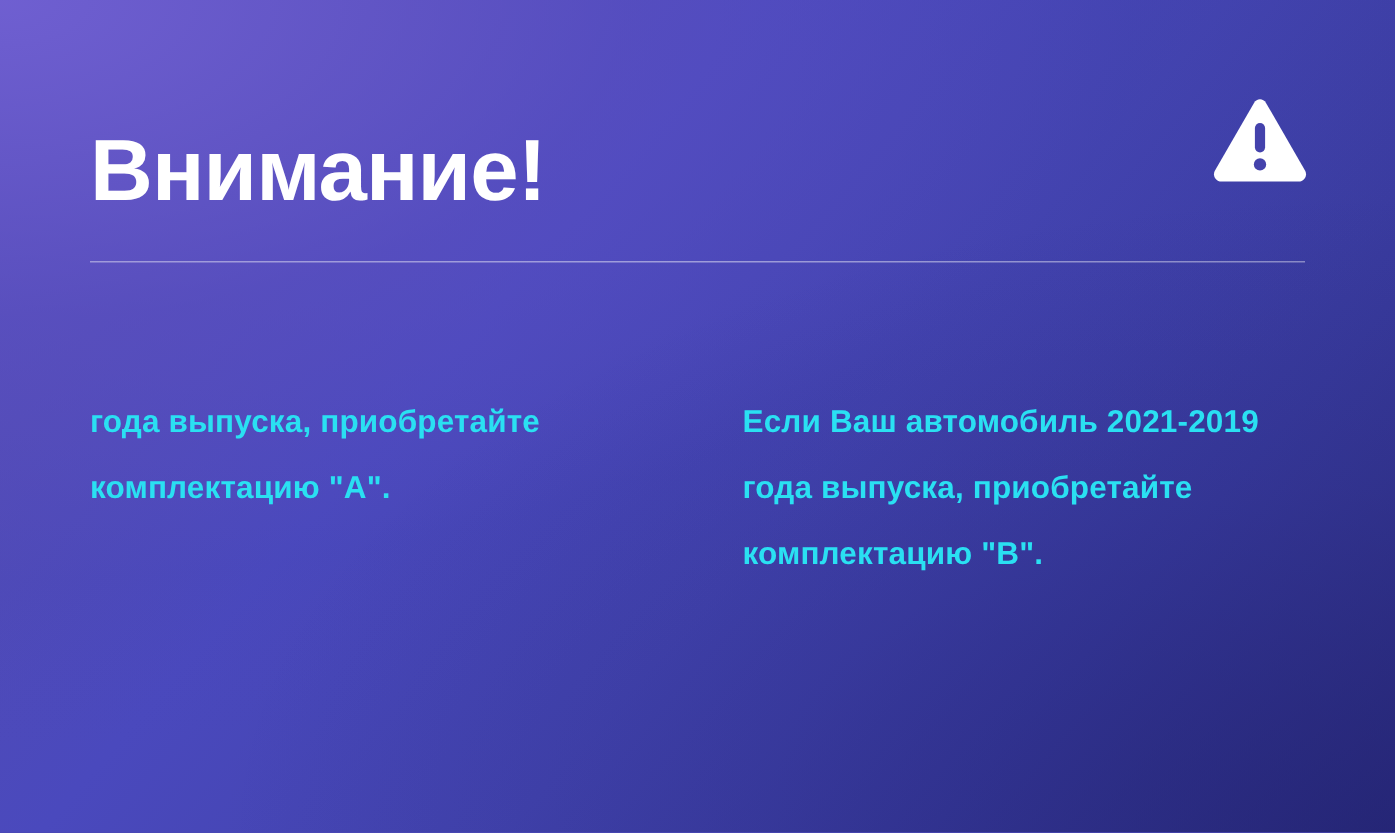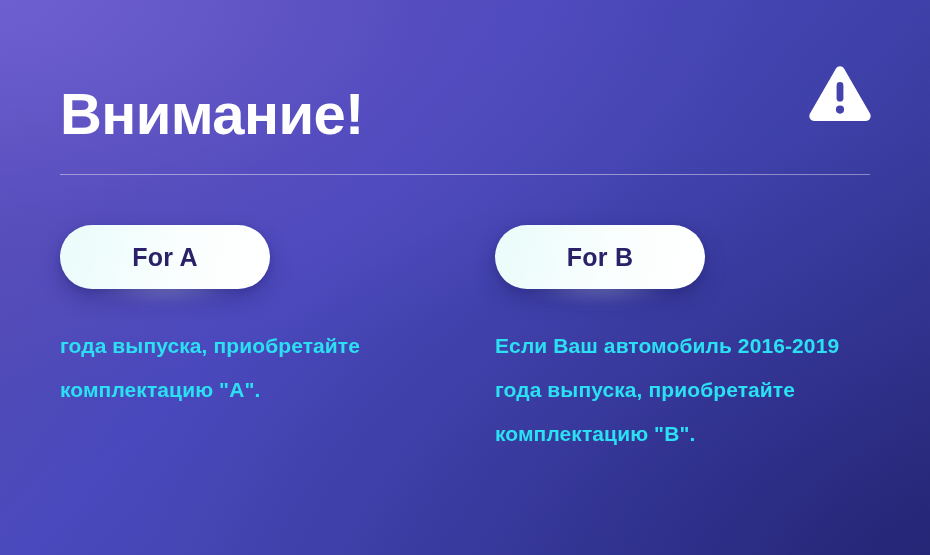--- a/index.html
+++ b/index.html
@@ -161,36 +161,28 @@
       <svg viewBox="0 0 68 68" aria-hidden="true">
         <path d="M30.0 6.6 C31.9 3.4 36.1 3.4 38.0 6.6 L64.0 51.6 C65.9 54.9 63.6 59.0 59.8 59.0 L8.2 59.0 C4.4 59.0 2.1 54.9 4.0 51.6 Z" fill="#ffffff"></path>
         <rect x="30.6" y="20.0" width="6.8" height="19.6" rx="3.4" fill="#4442ac"></rect>
         <circle cx="34" cy="47.6" r="4.1" fill="#4442ac"></circle>
       </svg>
     </div>
 
     <div class="divider"></div>
 
     <div class="col col-a">
-      <div class="pill-wrap">
-        <div class="pill-glow"></div>
-        <button class="pill">For A</button>
-      </div>
       <div class="copy">
         <span class="line">года выпуска, приобретайте</span>
         <span class="line">комплектацию "А".</span>
       </div>
     </div>
 
     <div class="col col-b">
-      <div class="pill-wrap">
-        <div class="pill-glow"></div>
-        <button class="pill">For B</button>
-      </div>
       <div class="copy">
-        <span class="line">Если Ваш автомобиль 2016-2019</span>
+        <span class="line">Если Ваш автомобиль 2021-2019</span>
         <span class="line">года выпуска, приобретайте</span>
         <span class="line">комплектацию "В".</span>
       </div>
     </div>
 
   </div>
 </div>
 
 </body></html>

